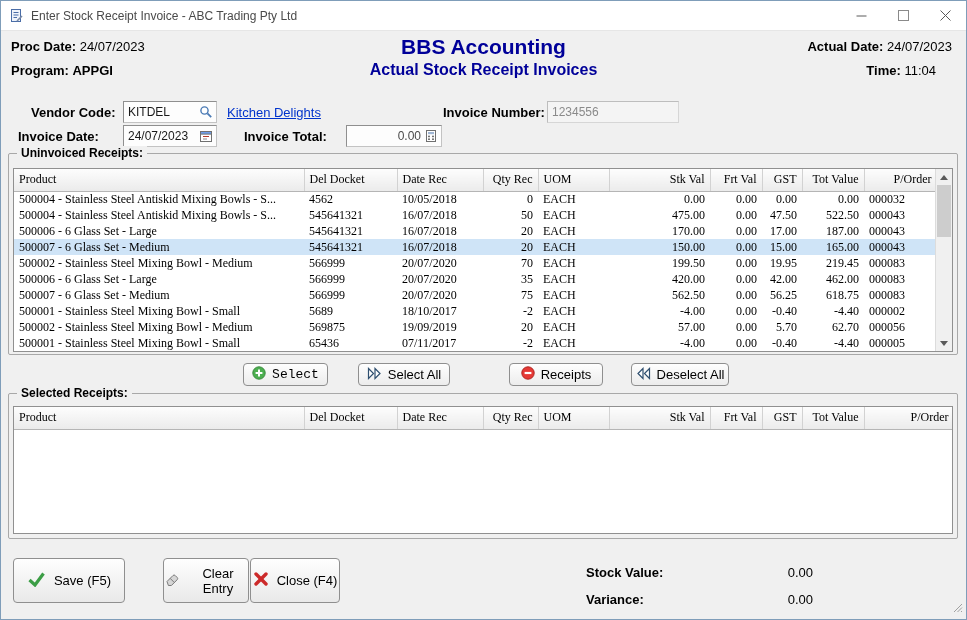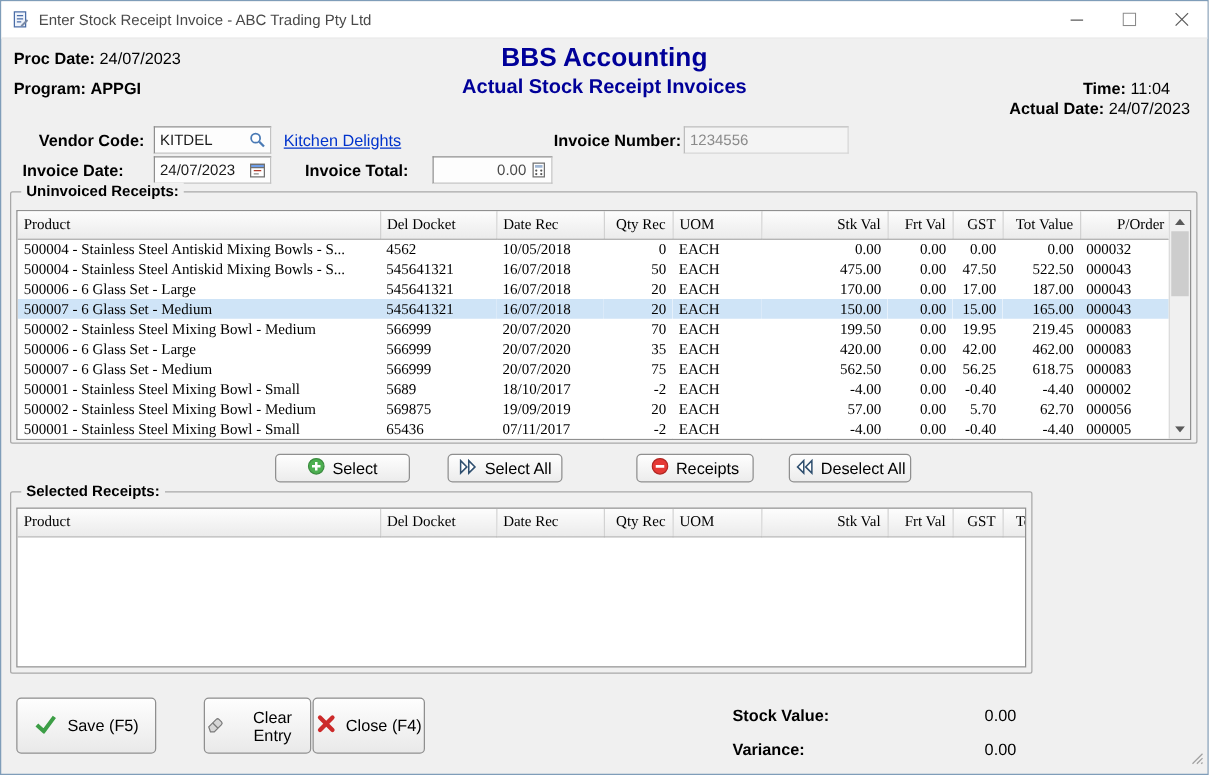--- a/index.html
+++ b/index.html
@@ -22,21 +22,21 @@
   .win-btns { margin-left:auto; display:flex; height:100%; }
   .win-btn { width:42px; height:100%; display:flex; align-items:center; justify-content:center; }
 
   .client { position:absolute; left:0; top:30px; right:0; bottom:0; }
 
   
   .lbl { font-weight:bold; color:#000; }
   .hline { position:absolute; font-size:13px; color:#000; white-space:nowrap; }
   #proc-date { left:10px; top:8px; }
   #program   { left:10px; top:32px; }
-  #actual-date { right:14px; top:8px;margin-top:40px; }
+  #actual-date { right:14px; top:8px; }
   #time        { right:30px; top:32px; }
   .app-title {
     position:absolute; left:0; right:0; top:4px; text-align:center;
     font-size:21px; font-weight:bold; color:#000099;
   }
   .page-title {
     position:absolute; left:0; right:0; top:30px; text-align:center;
     font-size:16px; font-weight:bold; color:#000099;
   }
 
@@ -73,21 +73,21 @@
     font-size:13px; color:#a0a0a0; font-family:inherit;
   }
 
   
   .group { position:absolute; border:1px solid #a8a8a8; border-radius:2px; }
   .group-label {
     position:absolute; top:-8px; left:8px; background:#f0f0f0;
     padding:0 4px; font-size:12px; color:#000;font-weight:bold;
   }
   #uninvoiced-group { left:7px; top:122px; width:950px; height:202px; }
-  #selected-group   { left:7px; top:362px; width:818px; height:146px; }
+  #selected-group   { left:7px; top:362px; width:950px; height:146px; }
 
   .grid-wrap {
     position:absolute; left:4px; right:4px; background:#fff;
     border:1px solid #909090; display:flex; overflow:hidden;
   }
   #uninvoiced-grid { top:14px; height:184px; }
   #selected-grid   { top:12px; height:128px; }
   .tbl-area { flex:1; overflow:hidden; }
 
   table.data-table { border-collapse:collapse; table-layout:fixed; width:923px;font-family:Liberation Serif, serif; }
@@ -118,21 +118,21 @@
   .sb-track { flex:1; position:relative; }
   .sb-thumb { position:absolute; left:1px; right:1px; top:0; height:52px; background:#cdcdcd; }
 
   
   .mid-btn {
     position:absolute; top:332px; height:23px;
     background:linear-gradient(#fefefe,#ececec); border:1px solid #8f8f8f; border-radius:4px;
     display:flex; align-items:center; justify-content:center; gap:6px;
     font-size:13px; color:#000; font-family:inherit;
   }
-  #btn-select { left:219px; width:108px; }
+  #btn-select { left:242px; width:85px;font-family:Liberation Mono, monospace; }
   #btn-select-all { left:357px; width:92px; }
   #btn-deselect { left:508px; width:94px; }
   #btn-deselect-all { left:630px; width:98px; }
 
   
   .big-btn {
     position:absolute; top:527px; height:45px;
     background:linear-gradient(#fefefe,#e9e9e9); border:1px solid #8f8f8f; border-radius:4px;
     display:flex; align-items:center; justify-content:center; gap:8px;
     font-size:13px; color:#000; font-family:inherit;

